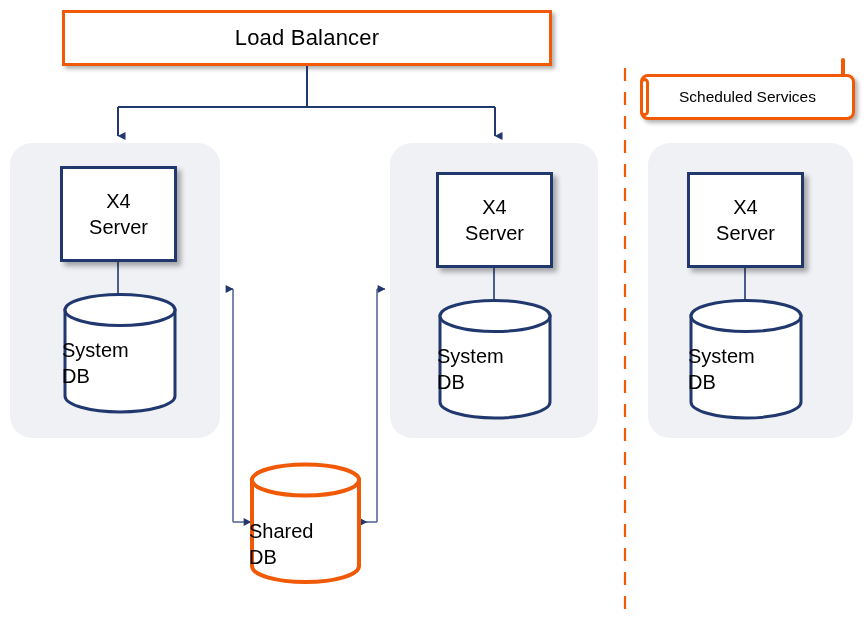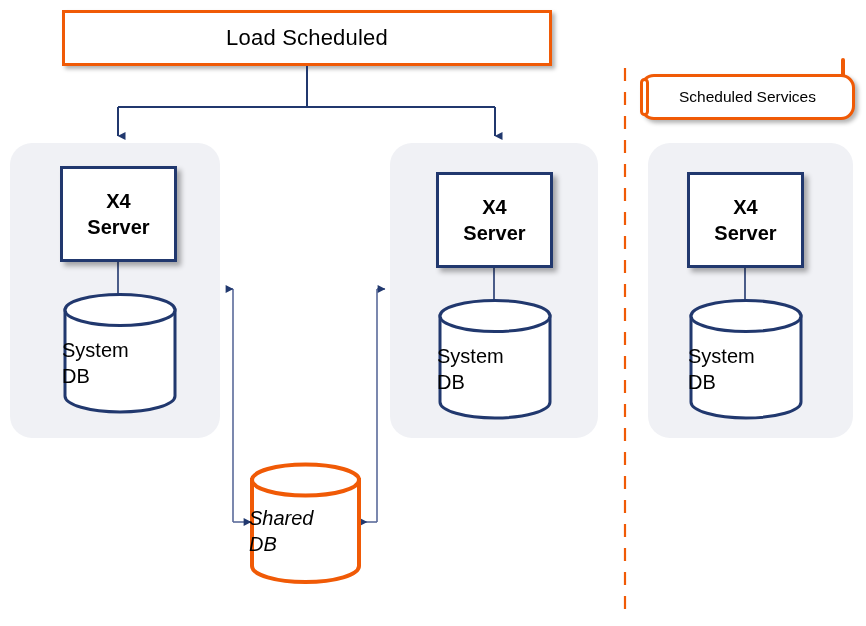--- a/index.html
+++ b/index.html
@@ -20,60 +20,60 @@
     position:absolute;background:#F0F1F5;border-radius:22px;
   }
 
   .srv-box{
     position:absolute;box-sizing:border-box;background:#ffffff;
     border:3px solid #21386E;
     display:flex;flex-direction:column;align-items:center;justify-content:center;
     font-size:20px;line-height:1.30;
     box-shadow:4px 4px 5px rgba(0,0,0,.32);
   }
-  .srv-box span{display:block;font-weight:bold;}
+  .srv-box span{display:block;}
 
   
   .cyl{position:absolute;}
   .cyl svg{position:absolute;left:0;top:0;overflow:visible;}
   .cyl .cyl-label{
     position:absolute;left:0;width:100%;text-align:left;
     font-size:20px;line-height:1.30;pointer-events:none;
   }
   .cyl .cyl-label span{display:block;}
 
   
   .conn{position:absolute;left:0;top:0;width:866px;height:626px;overflow:visible;}
 
   
   .note{
     position:absolute;left:640px;top:74px;width:215px;height:46px;
     box-sizing:border-box;background:#ffffff;
-    border:3px solid #F05A06;border-radius:14px;
+    border:3px solid #F05A06;border-radius:8px;
     display:flex;align-items:center;justify-content:center;
     font-size:15.5px;
     box-shadow:3px 3px 4px rgba(0,0,0,.30);
   }
   .note-stem{
     position:absolute;left:841px;top:58px;width:4px;height:20px;
     background:#F05A06;border-radius:2px;
   }
   .note-lbracket{
     position:absolute;left:640px;top:78px;width:9px;height:38px;
     box-sizing:border-box;border:3px solid #F05A06;border-radius:5px;
     background:#ffffff;
   }
 </style>
 </head>
 <body>
 
 <div id="stage">
 
   <div class="lb-box">
-    <span>Load Scheduled</span>
+    <span>Load Balancer</span>
   </div>
 
   <div class="note-stem"></div>
   <div class="note">
     <span>Scheduled Services</span>
   </div>
   <div class="note-lbracket"></div>
 
   <div class="group" style="left:10px;top:143px;width:210px;height:295px;"></div>
   <div class="group" style="left:390px;top:143px;width:208px;height:295px;"></div>
@@ -164,19 +164,19 @@
       <span>System</span>
       <span>DB</span>
     </div>
   </div>
 
   <div class="cyl" style="left:249px;top:463px;width:113px;height:120px;">
     <svg width="113" height="120" viewBox="0 0 113 120" xmlns="http://www.w3.org/2000/svg">
       <path d="M3,17 L3,103 A53.5,16 0 0 0 110,103 L110,17 Z" fill="#ffffff" stroke="#F05A06" stroke-width="4"></path>
       <ellipse cx="56.5" cy="17" rx="53.5" ry="15.5" fill="#ffffff" stroke="#F05A06" stroke-width="4"></ellipse>
     </svg>
-    <div class="cyl-label" style="top:42px;font-style:italic;">
+    <div class="cyl-label" style="top:55px;">
       <span>Shared</span>
       <span>DB</span>
     </div>
   </div>
 
 </div>
 
 </body></html>

